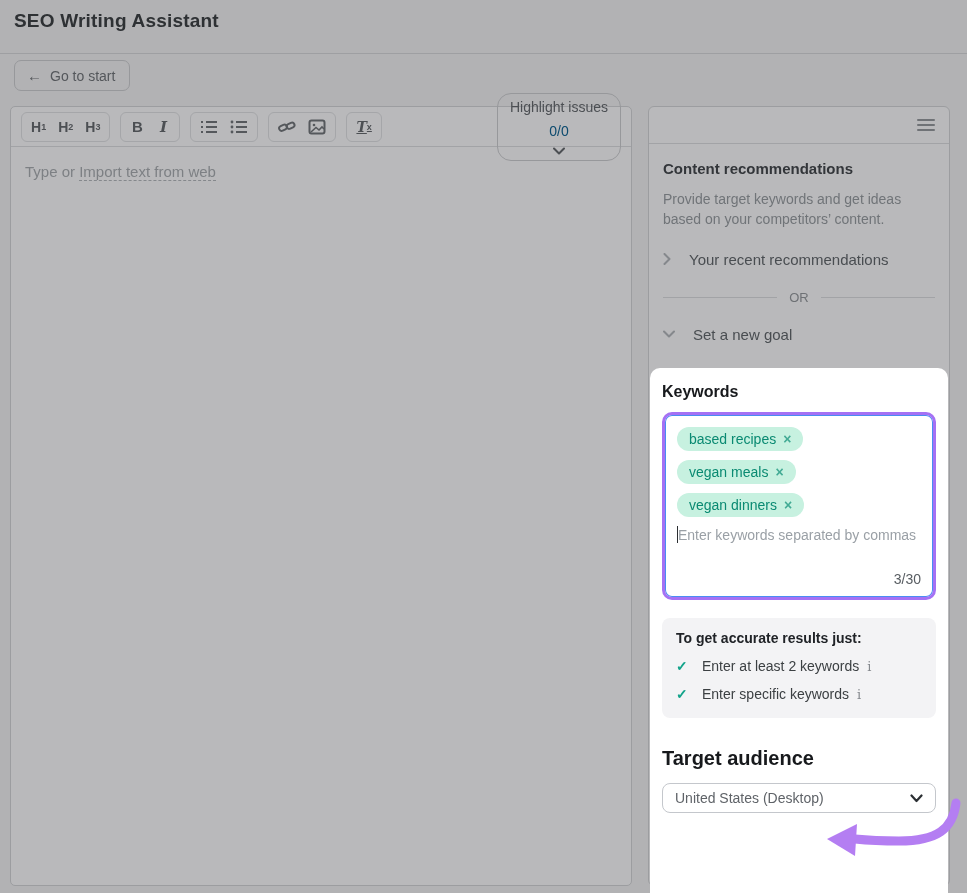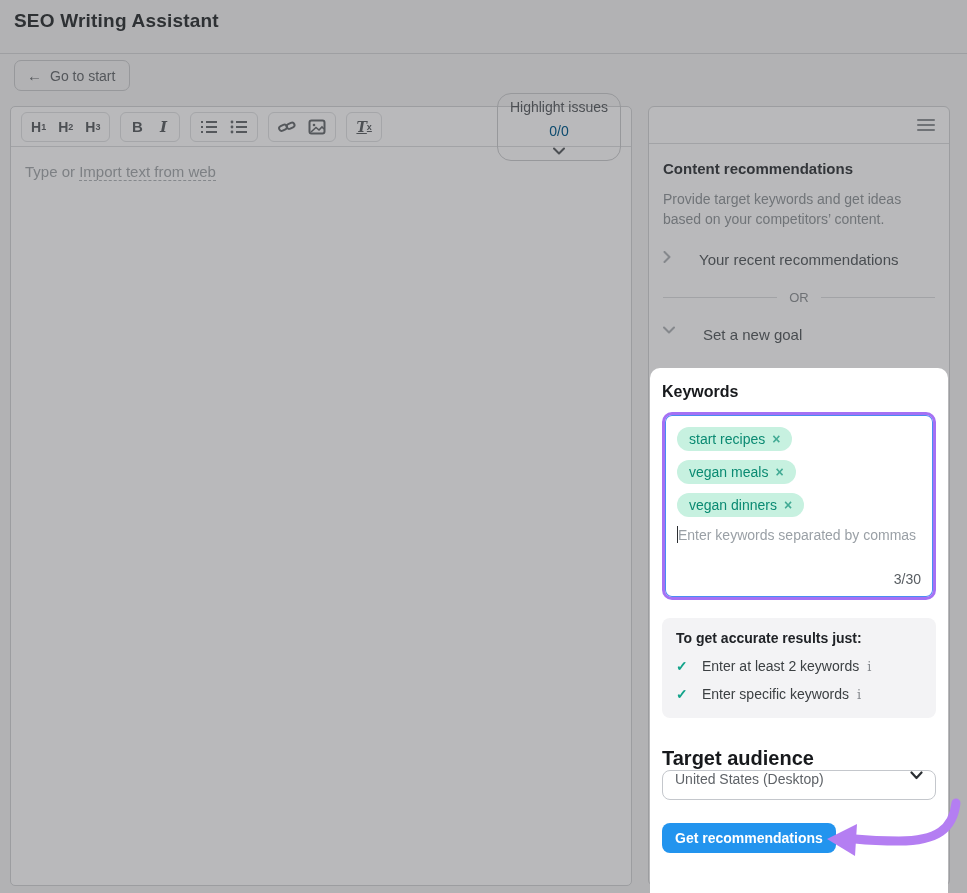--- a/index.html
+++ b/index.html
@@ -80,21 +80,21 @@
     display:flex; align-items:center; justify-content:flex-end; padding:0 14px;
   }
   .hamburger { width:18px; cursor:pointer; }
   .hamburger span { display:block; height:2px; background:#6f7276; margin:3px 0; border-radius:1px; }
 
   .reco-body { padding:14px; }
   .reco-title { font-size:15px; font-weight:bold; color:#33363a; margin-top:2px; }
   .reco-desc { margin-top:12px; font-size:14px; line-height:1.45; color:#707478; }
 
   .acc-row {
-    display:flex; align-items:flex-start; gap:28px;
+    display:flex; align-items:center; gap:18px;
     margin-top:21px; font-size:15px; color:#494d51; cursor:pointer;
   }
   .chev { stroke:#85888c; fill:none; stroke-width:2; stroke-linecap:round; stroke-linejoin:round; }
 
   .or-divider {
     display:flex; align-items:center; gap:12px; margin-top:22px;
   }
   .or-divider .line { flex:1; height:1px; background:#a2a3a6; }
   .or-label { font-size:13px; color:#6e7175; }
 
@@ -137,23 +137,23 @@
   .hint-row { display:flex; align-items:center; margin-top:12px; }
   .check { color:#12a38a; font-weight:bold; font-size:14px; width:26px; }
   .hint-text { font-size:14px; color:#3c4043; }
   .info-i {
     margin-left:8px; font-family:"DejaVu Serif", serif;
     font-size:13px; color:#84888d; cursor:pointer;
   }
 
   .aud-label { font-size:20px; font-weight:bold; color:#17191c; margin-top:29px; }
   .aud-select {
-    height:30px; width:274px;
+    margin-top:13px; height:30px; width:274px;
     border:1px solid #c4c7cc; border-radius:8px; background:#fff;
-    display:flex; justify-content:space-between;
+    display:flex; align-items:center; justify-content:space-between;
     padding:0 12px; font-size:14px; color:#5f6368; cursor:pointer;
   }
 
   .submit-btn {
     margin-top:23px;
     background:#2294ee; color:#fff; border:none; border-radius:8px;
     font-size:14px; font-weight:bold; padding:7px 13px;
     cursor:pointer; font-family:"Liberation Sans", sans-serif;
   }
 
@@ -286,21 +286,21 @@
       <span>Set a new goal</span>
     </div>
   </div>
 </div>
 
 <div class="goal-card">
   <div class="kw-label">Keywords</div>
 
   <div class="kw-box">
     <div class="tag-row"><span class="kw-tag">
-      <span>start recipes</span>
+      <span>based recipes</span>
       <span class="tag-close">×</span>
     </span></div>
     <div class="tag-row"><span class="kw-tag">
       <span>vegan meals</span>
       <span class="tag-close">×</span>
     </span></div>
     <div class="tag-row"><span class="kw-tag">
       <span>vegan dinners</span>
       <span class="tag-close">×</span>
     </span></div>
@@ -329,19 +329,18 @@
 
   <div class="aud-label">Target audience</div>
 
   <div class="aud-select">
     <span>United States (Desktop)</span>
     <svg class="chev" width="13" height="9" viewBox="0 0 13 9" style="stroke:#2b2f33;stroke-width:2.2;">
         <polyline points="1.5,1.5 6.5,7 11.5,1.5"></polyline>
       </svg>
   </div>
 
-  <button class="submit-btn">Get recommendations</button>
 </div>
 
 <svg class="anno-arrow" width="152" height="90" viewBox="0 0 152 90">
   <path d="M 141 8 C 138 34, 122 46, 84 46 C 62 46, 50 45, 40 44" stroke="#b47ef2" stroke-width="9" fill="none" stroke-linecap="round"></path>
   <polygon points="12,44 42,29 40,61" fill="#b47ef2"></polygon>
 </svg>
 
 </body></html>

